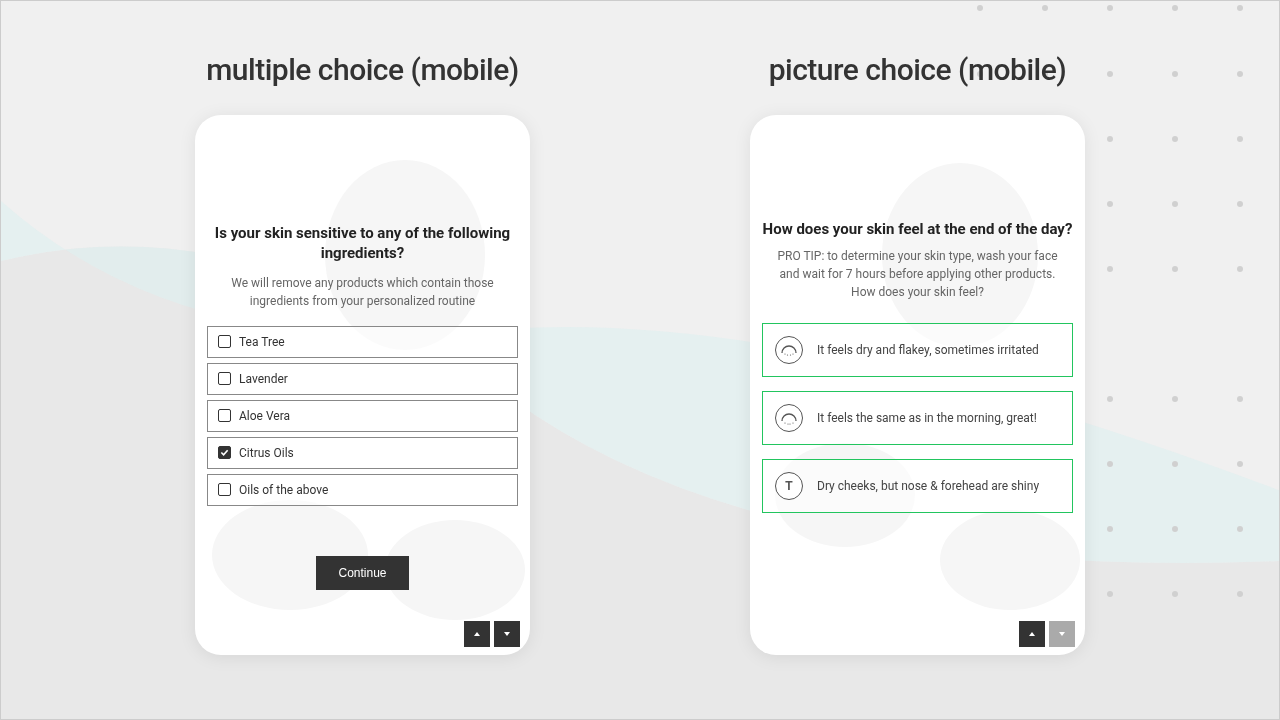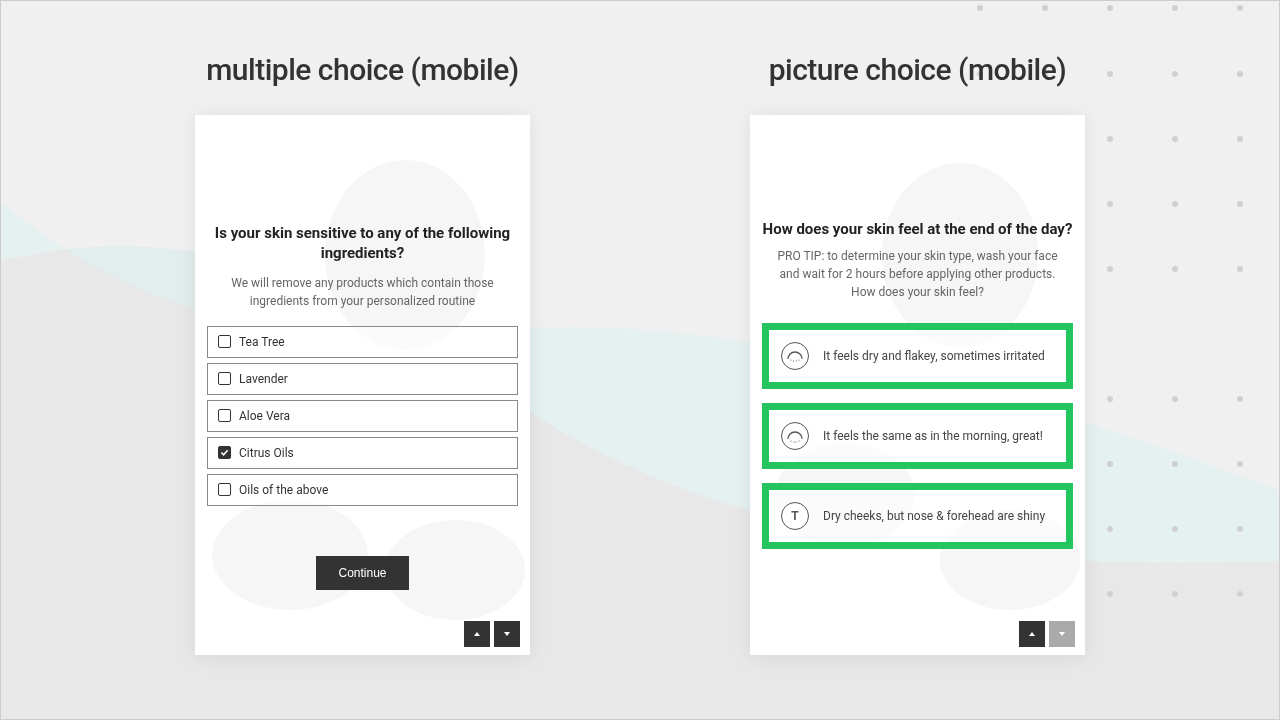--- a/index.html
+++ b/index.html
@@ -58,20 +58,21 @@
   letter-spacing: -0.5px;
 }
 .phone {
   width: 335px;
   height: 540px;
   background: #fff;
   box-shadow: 0 2px 18px rgba(0,0,0,0.08);
   position: relative;
   display: flex;
   flex-direction: column;
+  border-radius: 26px;
 }
 .phone-overlay {
   position: absolute;
   inset: 0;
   z-index: 0;
   pointer-events: none;
 }
 .phone-content {
   position: relative;
   z-index: 1;
@@ -144,21 +145,21 @@
   font-size: 12px;
   cursor: pointer;
 }
 .picture-options {
   display: flex;
   flex-direction: column;
   gap: 14px;
   margin-top: 6px;
 }
 .picture-option {
-  border: 7px solid #22c55e;
+  border: 1px solid #22c55e;
   background: rgba(255,255,255,0.6);
   padding: 12px 12px;
   display: flex;
   align-items: center;
   gap: 14px;
   font-size: 12px;
   color: #444;
   cursor: pointer;
   min-height: 52px;
 }
@@ -315,21 +316,21 @@
     <div class="section-title">picture choice (mobile)</div>
     <div class="phone">
       <svg class="phone-overlay" viewBox="0 0 335 540" preserveAspectRatio="none">
         <ellipse cx="210" cy="140" rx="78" ry="92" fill="#f6f6f6"></ellipse>
         <ellipse cx="95" cy="380" rx="70" ry="52" fill="#f6f6f6"></ellipse>
         <ellipse cx="260" cy="445" rx="70" ry="50" fill="#f6f6f6"></ellipse>
       </svg>
       <div class="phone-content">
         <div class="question-block right">
           <div class="question right">How does your skin feel at the end of the day?</div>
-          <div class="subtext">PRO TIP: to determine your skin type, wash your face and wait for 2 hours before applying other products. How does your skin feel?</div>
+          <div class="subtext">PRO TIP: to determine your skin type, wash your face and wait for 7 hours before applying other products. How does your skin feel?</div>
         </div>
         <div class="picture-options" id="right-options">
             <div class="picture-option">
               <div class="icon-circle">
                 <svg width="20" height="20" viewBox="0 0 20 20">
                   <path d="M3 13 A7 7 0 0 1 17 13" fill="none" stroke="#555" stroke-width="1.3"></path>
                   <circle cx="6" cy="14" r="0.6" fill="#555"></circle>
                   <circle cx="8.5" cy="15" r="0.6" fill="#555"></circle>
                   <circle cx="11.5" cy="15" r="0.6" fill="#555"></circle>
                   <circle cx="14" cy="14" r="0.6" fill="#555"></circle>

